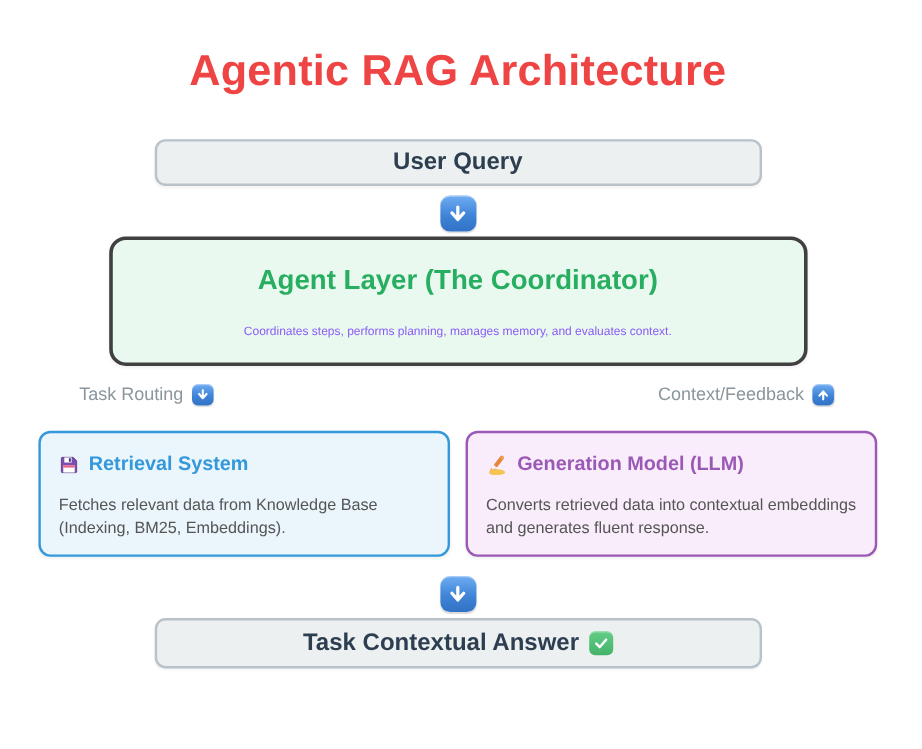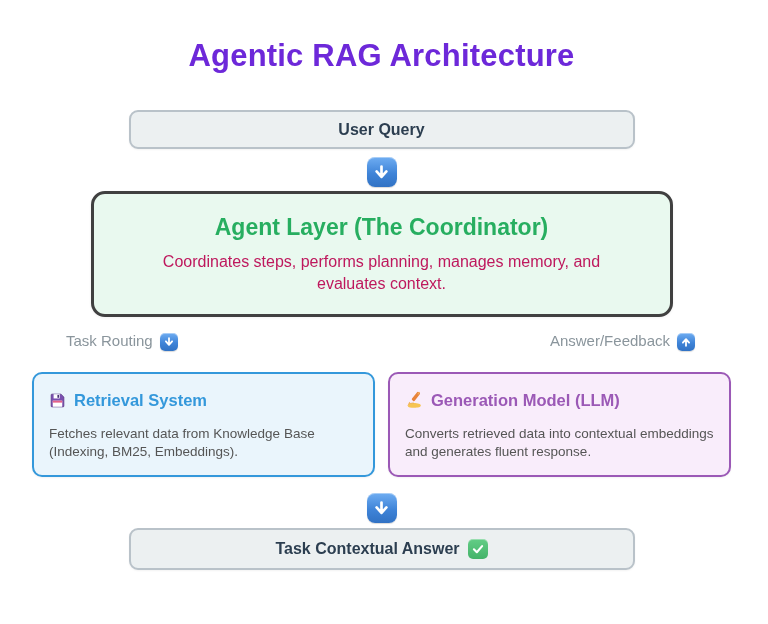--- a/index.html
+++ b/index.html
@@ -8,23 +8,23 @@
     background: #ffffff;
     font-family: "Liberation Sans", sans-serif;
     overflow: hidden;
   }
   .wrapper { width: 699px; margin-left: 32px; }
 
   
   .page-title {
     margin-top: 38px;
     text-align: center;
-    font-size: 31px;
-    font-weight: bold;
-    color: #6d28d9;
+    font-size: 36px;
+    font-weight: bold;
+    color: #ef4444;
     letter-spacing: 0.2px;
   }
   .page-subtitle {
     margin-top: 18px;
     text-align: center;
     font-style: italic;
     font-size: 15px;
     color: #95a0a6;
   }
 
@@ -33,21 +33,21 @@
     width: 506px;
     margin: 36px auto 0;
     min-height: 39px;
     background: #ecf0f1;
     border: 2px solid #b9c2c9;
     border-radius: 9px;
     display: flex;
     align-items: center;
     justify-content: center;
     gap: 8px;
-    font-size: 16px;
+    font-size: 20px;
     font-weight: bold;
     color: #2c3e50;
     box-shadow: 0 1px 2px rgba(0,0,0,0.05);
   }
   .neutral-box.final { margin-top: 5px; min-height: 42px; }
 
   
   .arrow-btn {
     width: 30px; height: 30px;
     border-radius: 8px;
@@ -74,25 +74,25 @@
     text-align: center;
     box-shadow: 0 1px 3px rgba(0,0,0,0.06);
   }
   .agent-title {
     font-size: 23px;
     font-weight: bold;
     color: #27ae60;
     margin-top: 6px;
   }
   .agent-desc {
-    margin: 10px auto 0;
+    margin: 23px auto 0;
     max-width: 500px;
-    font-size: 16px;
+    font-size: 10px;
     line-height: 1.4;
-    color: #be185d;
+    color: #8b5cf6;
   }
 
   
   .edge-labels {
     margin-top: 15px;
     display: flex;
     justify-content: space-between;
     padding: 0 36px 0 34px;
     font-size: 15px;
     color: #8a959c;
@@ -165,21 +165,21 @@
 
   <div class="edge-labels">
     <span>
       <span>Task Routing</span><span class="arrow-btn mini">
           <svg viewBox="0 0 24 24" width="12" height="12" aria-hidden="true">
             <path d="M12 4.5 V15.5 M5.8 10.6 L12 17.6 L18.2 10.6" fill="none" stroke="#ffffff" stroke-width="3.6" stroke-linecap="round" stroke-linejoin="round"></path>
           </svg>
         </span>
     </span>
     <span>
-      <span>Answer/Feedback</span><span class="arrow-btn mini arrow-up">
+      <span>Context/Feedback</span><span class="arrow-btn mini arrow-up">
           <svg viewBox="0 0 24 24" width="12" height="12" aria-hidden="true">
             <path d="M12 4.5 V15.5 M5.8 10.6 L12 17.6 L18.2 10.6" fill="none" stroke="#ffffff" stroke-width="3.6" stroke-linecap="round" stroke-linejoin="round"></path>
           </svg>
         </span>
     </span>
   </div>
 
   <div class="columns">
 
     <div class="component-box retrieval">

